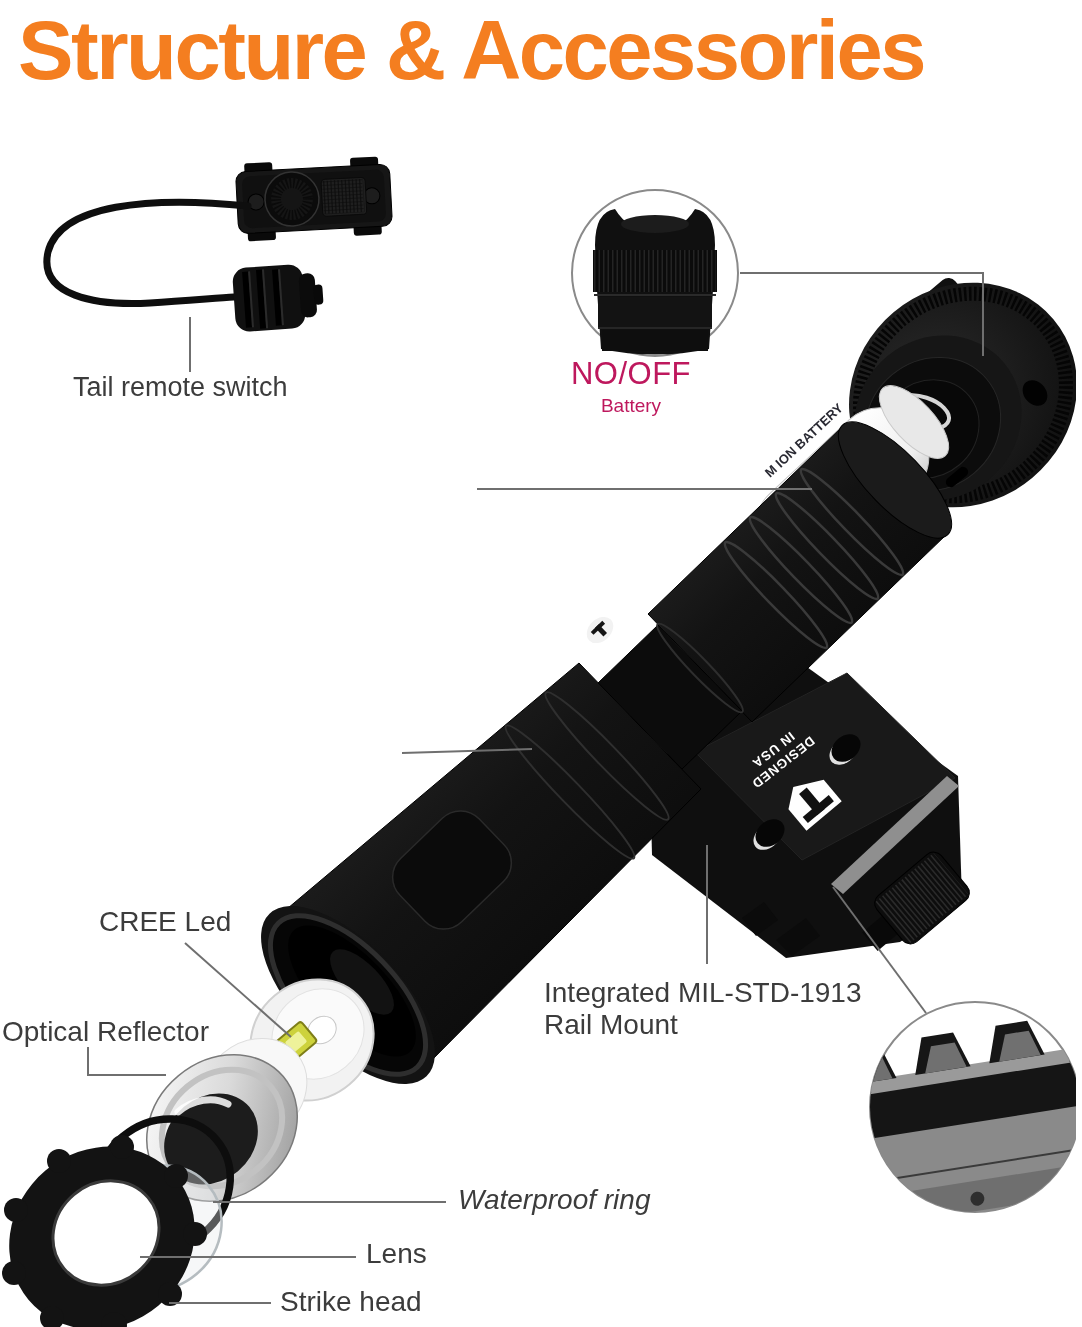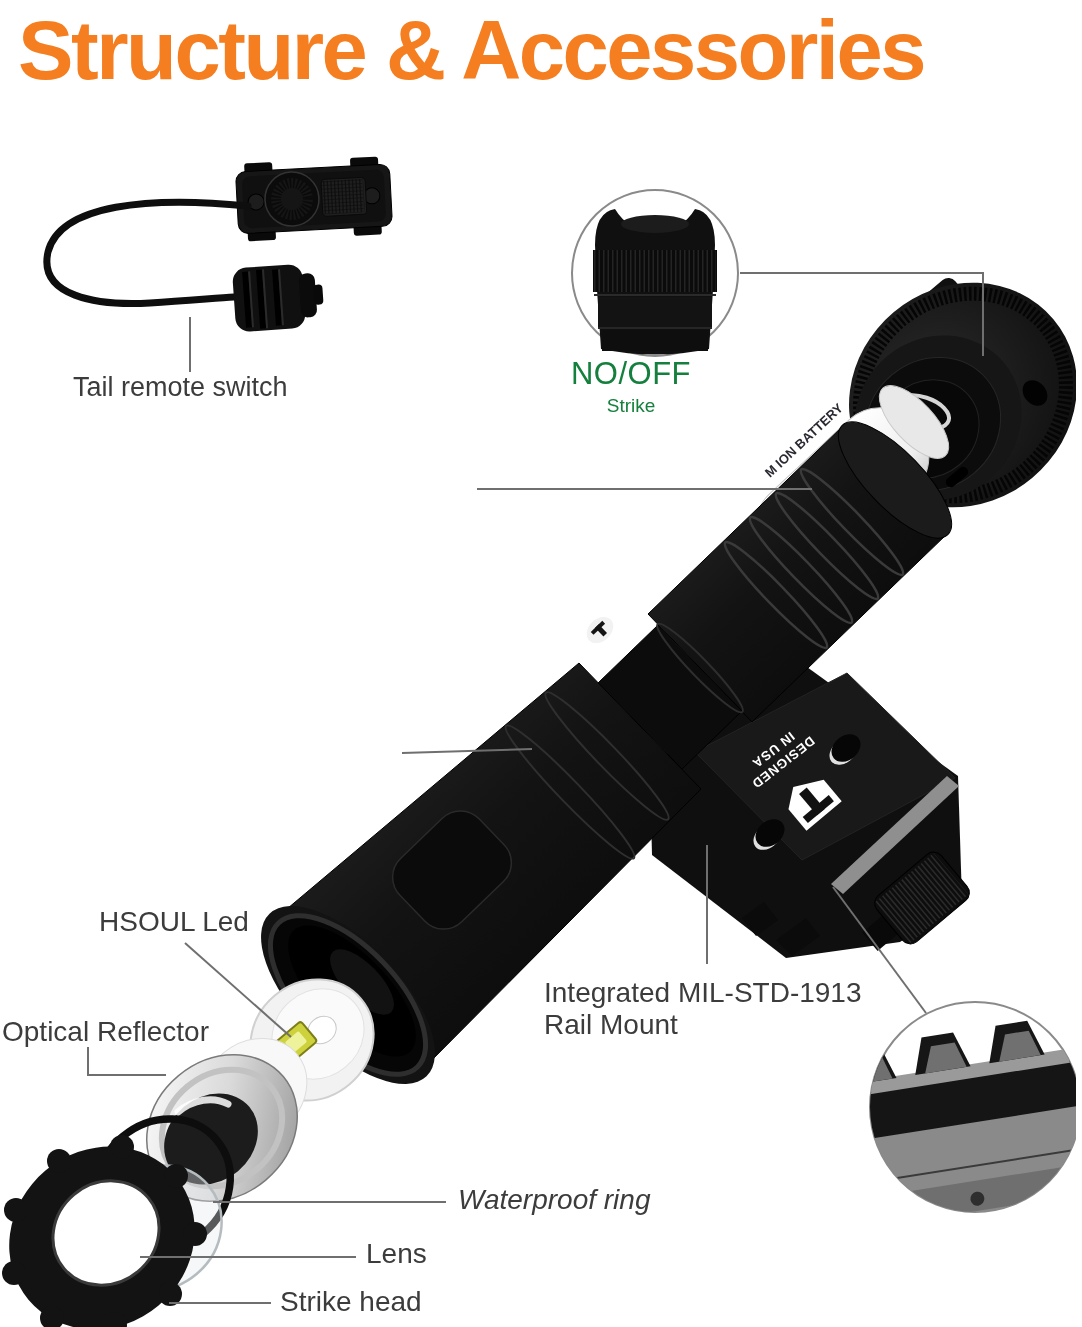--- a/index.html
+++ b/index.html
@@ -9,21 +9,21 @@
   }
   .title{
     position:absolute;left:18px;top:2px;width:1060px;
     font-size:84px;font-weight:bold;letter-spacing:-2.5px;white-space:nowrap;
     transform:scaleX(0.99);transform-origin:left top;
   }
   .lbl{
     position:absolute;color:#3C3C3C;font-size:28px;line-height:1.15;white-space:nowrap;
   }
   .lbl.small{font-size:27px;}
-  .noff{position:absolute;left:531px;top:356px;width:200px;text-align:center;color:#15803d;}
+  .noff{position:absolute;left:531px;top:356px;width:200px;text-align:center;color:#be185d;}
   .noff .main{font-size:31px;letter-spacing:0.5px;}
   .noff .sub{font-size:19px;margin-top:3px;}
   svg{position:absolute;left:0;top:0;}
   .two-line{white-space:normal;width:420px;}
 </style>
 </head>
 <body>
 
 <div class="canvas">
 
@@ -264,26 +264,26 @@
       <path d="M213,1202 H446"></path>
       <path d="M140,1257 H356"></path>
       <path d="M169,1303 H271"></path>
     </g>
   </svg>
 
   <div class="lbl small" style="left:73px;top:372px;">Tail remote switch</div>
 
   <div class="noff">
     <div class="main">NO/OFF</div>
-    <div class="sub">Strike</div>
+    <div class="sub">Battery</div>
   </div>
 
 
 
-  <div class="lbl" style="left:99px;top:906px;">HSOUL Led</div>
+  <div class="lbl" style="left:99px;top:906px;">CREE Led</div>
 
   <div class="lbl" style="left:2px;top:1016px;">Optical Reflector</div>
 
   <div class="lbl two-line" style="left:544px;top:969px;margin-top:8px;">
     <span>Integrated MIL-STD-1913</span><br>
     <span>Rail Mount</span>
   </div>
 
   <div class="lbl" style="left:458px;top:1184px;font-style:italic;">Waterproof ring</div>
 

